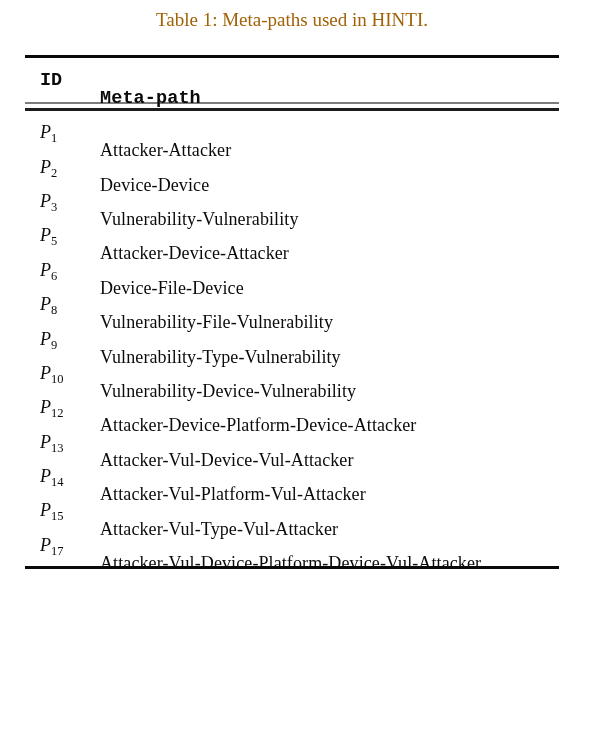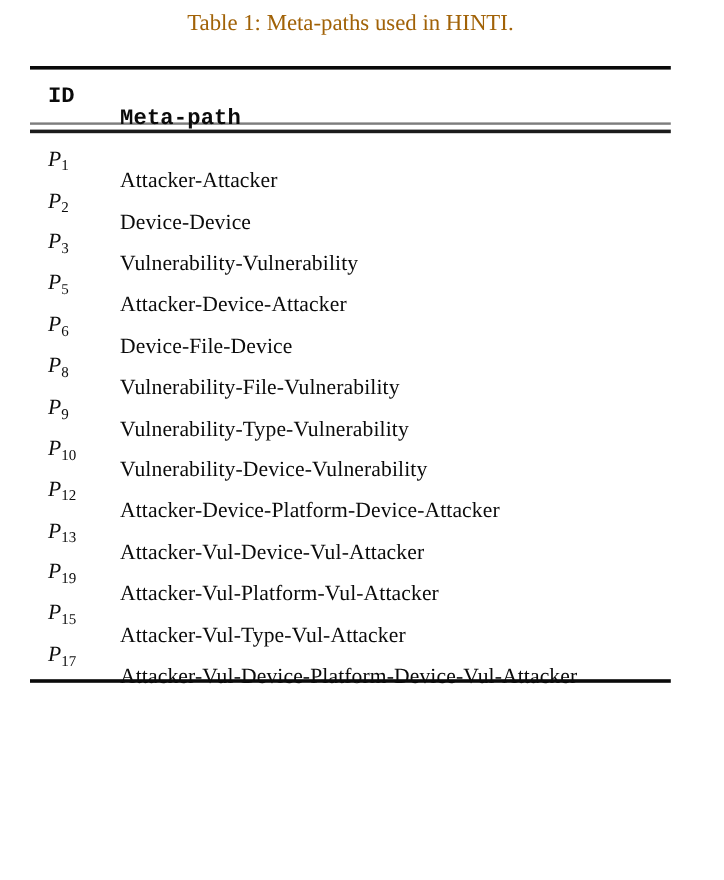--- a/index.html
+++ b/index.html
@@ -158,21 +158,21 @@
     <div class="cell-id"><span class="pvar">P</span><sub class="psub">12</sub></div>
     <div class="cell-path">Attacker-Device-Platform-Device-Attacker</div>
   </div>
 
   <div class="row">
     <div class="cell-id"><span class="pvar">P</span><sub class="psub">13</sub></div>
     <div class="cell-path">Attacker-Vul-Device-Vul-Attacker</div>
   </div>
 
   <div class="row">
-    <div class="cell-id"><span class="pvar">P</span><sub class="psub">19</sub></div>
+    <div class="cell-id"><span class="pvar">P</span><sub class="psub">14</sub></div>
     <div class="cell-path">Attacker-Vul-Platform-Vul-Attacker</div>
   </div>
 
   <div class="row">
     <div class="cell-id"><span class="pvar">P</span><sub class="psub">15</sub></div>
     <div class="cell-path">Attacker-Vul-Type-Vul-Attacker</div>
   </div>
 
 
   <div class="row">

